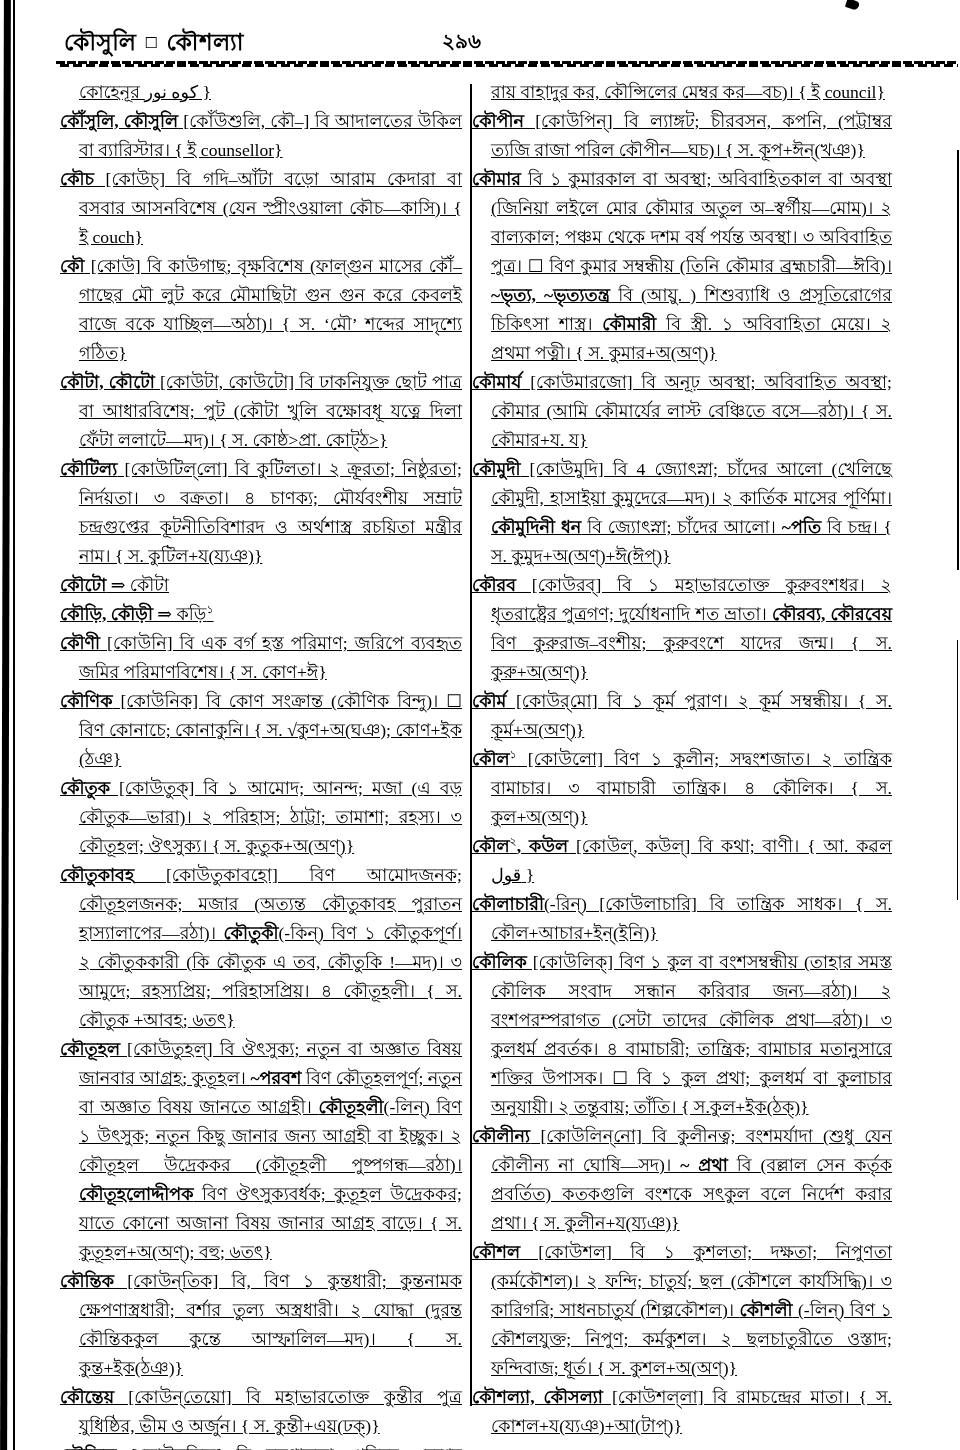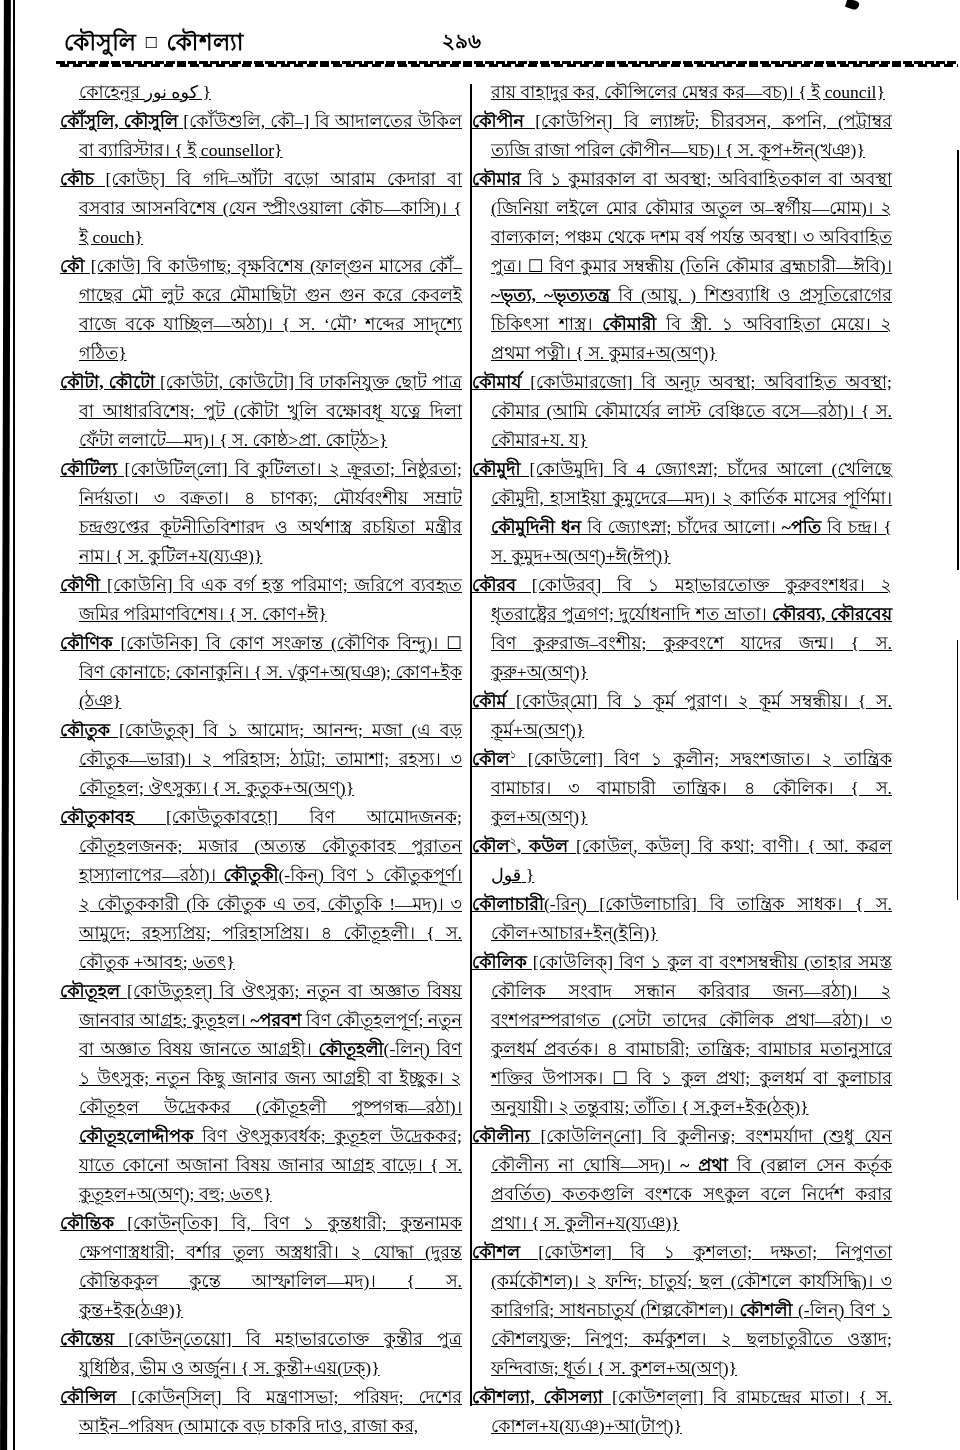--- a/index.html
+++ b/index.html
@@ -62,20 +62,22 @@
 
   <div class="col-divider"></div>
 
   <div class="col col-left" id="col-left">
       <p class="entry cont"><span>কোহেনূর   كوه نور      }</span></p>
       <p class="entry"><span class="hw">কৌঁসুলি, কৌসুলি</span><span> [কোঁউশুলি, কৌ–] বি আদালতের উকিল বা ব্যারিস্টার। { ই  counsellor}</span></p>
       <p class="entry"><span class="hw">কৌচ</span><span> [কোউচ্] বি গদি–আঁটা বড়ো আরাম কেদারা বা বসবার আসনবিশেষ (যেন স্প্রীংওয়ালা কৌচ—কাসি)। { ই  couch}</span></p>
       <p class="entry"><span class="hw">কৌ</span><span> [কোউ] বি কাউগাছ; বৃক্ষবিশেষ (ফাল্গুন মাসের কৌঁ–গাছের মৌ লুট করে মৌমাছিটা গুন গুন করে কেবলই বাজে বকে যাচ্ছিল—অঠা)। { স. ‘মৌ’ শব্দের সাদৃশ্যে গঠিত}</span></p>
       <p class="entry"><span class="hw">কৌটা, কৌটো</span><span> [কোউটা, কোউটো] বি ঢাকনিযুক্ত ছোট পাত্র বা আধারবিশেষ; পুট (কৌটা খুলি বক্ষোবধূ যত্নে দিলা ফেঁটা ললাটে—মদ)। { স. কোষ্ঠ&gt;প্রা. কোট্ঠ&gt;}</span></p>
       <p class="entry"><span class="hw">কৌটিল্য</span><span> [কোউটিল্‌লো] বি কুটিলতা। ২ ক্রূরতা; নিষ্ঠুরতা; নির্দয়তা। ৩ বক্রতা। ৪ চাণক্য; মৌর্যবংশীয় সম্রাট চন্দ্রগুপ্তের কূটনীতিবিশারদ ও অর্থশাস্ত্র রচয়িতা মন্ত্রীর নাম। { স. কুটিল+য(য্যঞ)}</span></p>
+      <p class="entry"><span class="hw">কৌটো</span><span> ⇒ কৌটা</span></p>
+      <p class="entry"><span class="hw">কৌড়ি, কৌড়ী</span><span> ⇒ কড়ি</span><span class="sup">১</span></p>
       <p class="entry"><span class="hw">কৌণী</span><span> [কোউনি] বি এক বর্গ হস্ত পরিমাণ; জরিপে ব্যবহৃত জমির পরিমাণবিশেষ। { স. কোণ+ঈ}</span></p>
       <p class="entry"><span class="hw">কৌণিক</span><span> [কোউনিক] বি কোণ সংক্রান্ত (কৌণিক বিন্দু)। ☐ বিণ কোনাচে; কোনাকুনি। { স. √কুণ+অ(ঘঞ); কোণ+ইক (ঠঞ}</span></p>
       <p class="entry"><span class="hw">কৌতুক</span><span> [কোউতুক্] বি ১ আমোদ; আনন্দ; মজা (এ বড় কৌতুক—ভারা)। ২ পরিহাস; ঠাট্টা; তামাশা; রহস্য। ৩ কৌতূহল; ঔৎসুক্য। { স. কুতুক+অ(অণ্)}</span></p>
       <p class="entry"><span class="hw">কৌতুকাবহ</span><span> [কোউতুকাবহো] বিণ আমোদজনক; কৌতূহলজনক; মজার (অত্যন্ত কৌতুকাবহ পুরাতন হাস্যালাপের—রঠা)। </span><span class="hw">কৌতুকী</span><span>(-কিন্) বিণ ১ কৌতুকপূর্ণ। ২ কৌতুককারী (কি কৌতুক এ তব, কৌতুকি !—মদ)। ৩ আমুদে; রহস্যপ্রিয়; পরিহাসপ্রিয়। ৪ কৌতূহলী। { স. কৌতুক +আবহ; ৬তৎ}</span></p>
       <p class="entry"><span class="hw">কৌতূহল</span><span> [কোউতুহল্] বি ঔৎসুক্য; নতুন বা অজ্ঞাত বিষয় জানবার আগ্রহ; কুতূহল। </span><span class="hw">~পরবশ</span><span> বিণ কৌতূহলপূর্ণ; নতুন বা অজ্ঞাত বিষয় জানতে আগ্রহী। </span><span class="hw">কৌতূহলী</span><span>(-লিন্) বিণ ১ উৎসুক; নতুন কিছু জানার জন্য আগ্রহী বা ইচ্ছুক। ২ কৌতূহল উদ্রেককর (কৌতূহলী পুষ্পগন্ধ—রঠা)। </span><span class="hw">কৌতূহলোদ্দীপক</span><span> বিণ ঔৎসুক্যবর্ধক; কুতূহল উদ্রেককর; যাতে কোনো অজানা বিষয় জানার আগ্রহ বাড়ে। { স. কুতূহল+অ(অণ্); বহু; ৬তৎ}</span></p>
       <p class="entry"><span class="hw">কৌন্তিক</span><span> [কোউন্‌তিক] বি, বিণ ১ কুন্তধারী; কুন্তনামক ক্ষেপণাস্ত্রধারী; বর্শার তুল্য অস্ত্রধারী। ২ যোদ্ধা (দুরন্ত কৌন্তিককুল কুন্তে আস্ফালিল—মদ)। { স. কুন্ত+ইক(ঠঞ)}</span></p>
       <p class="entry"><span class="hw">কৌন্তেয়</span><span> [কোউন্‌তেয়ো] বি মহাভারতোক্ত কুন্তীর পুত্র যুধিষ্ঠির, ভীম ও অর্জুন। { স. কুন্তী+এয়(ঢক্)}</span></p>
       <p class="entry"><span class="hw">কৌন্সিল</span><span> [কোউন্‌সিল্] বি মন্ত্রণাসভা; পরিষদ; দেশের আইন–পরিষদ (আমাকে বড় চাকরি দাও, রাজা কর,</span></p>
     </div>
   <div class="col col-right" id="col-right">

